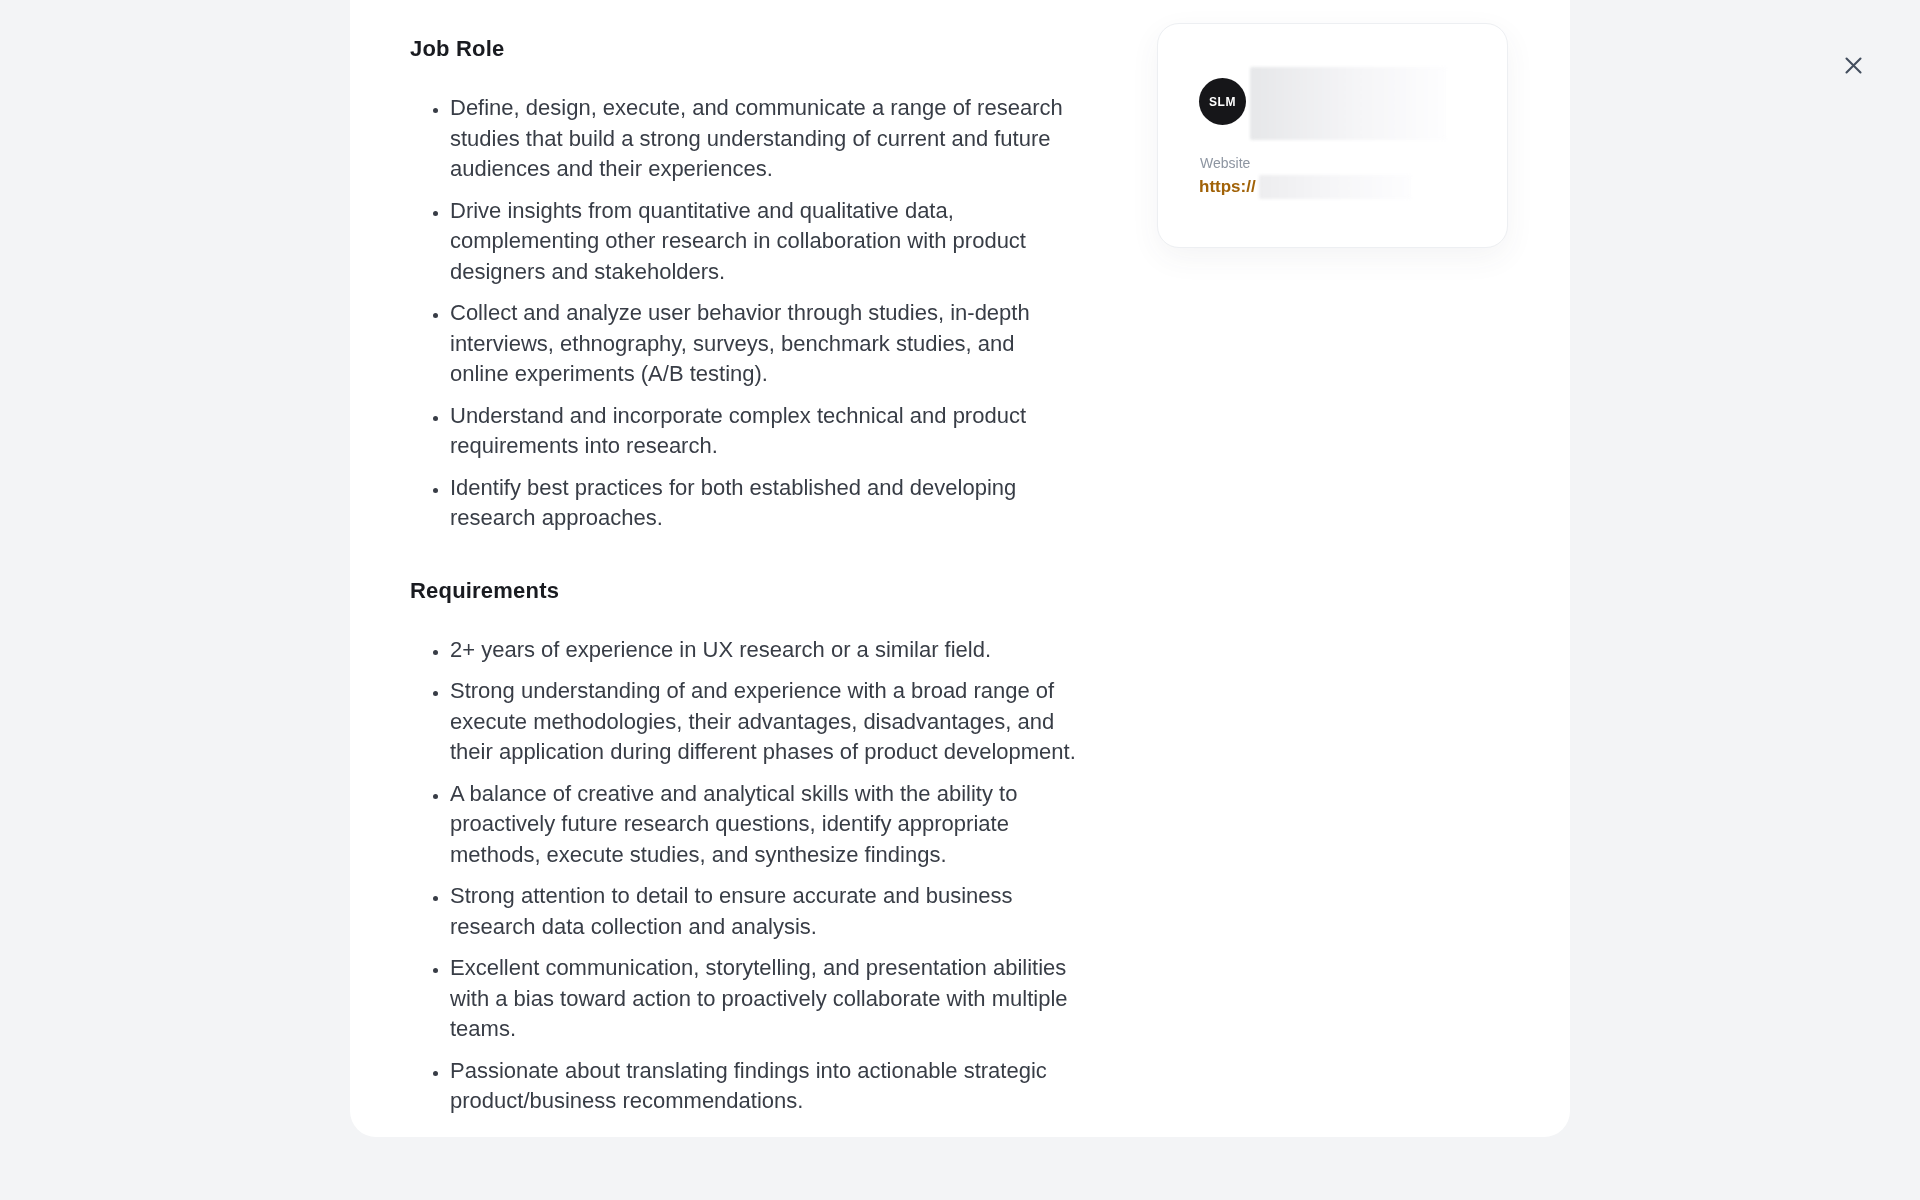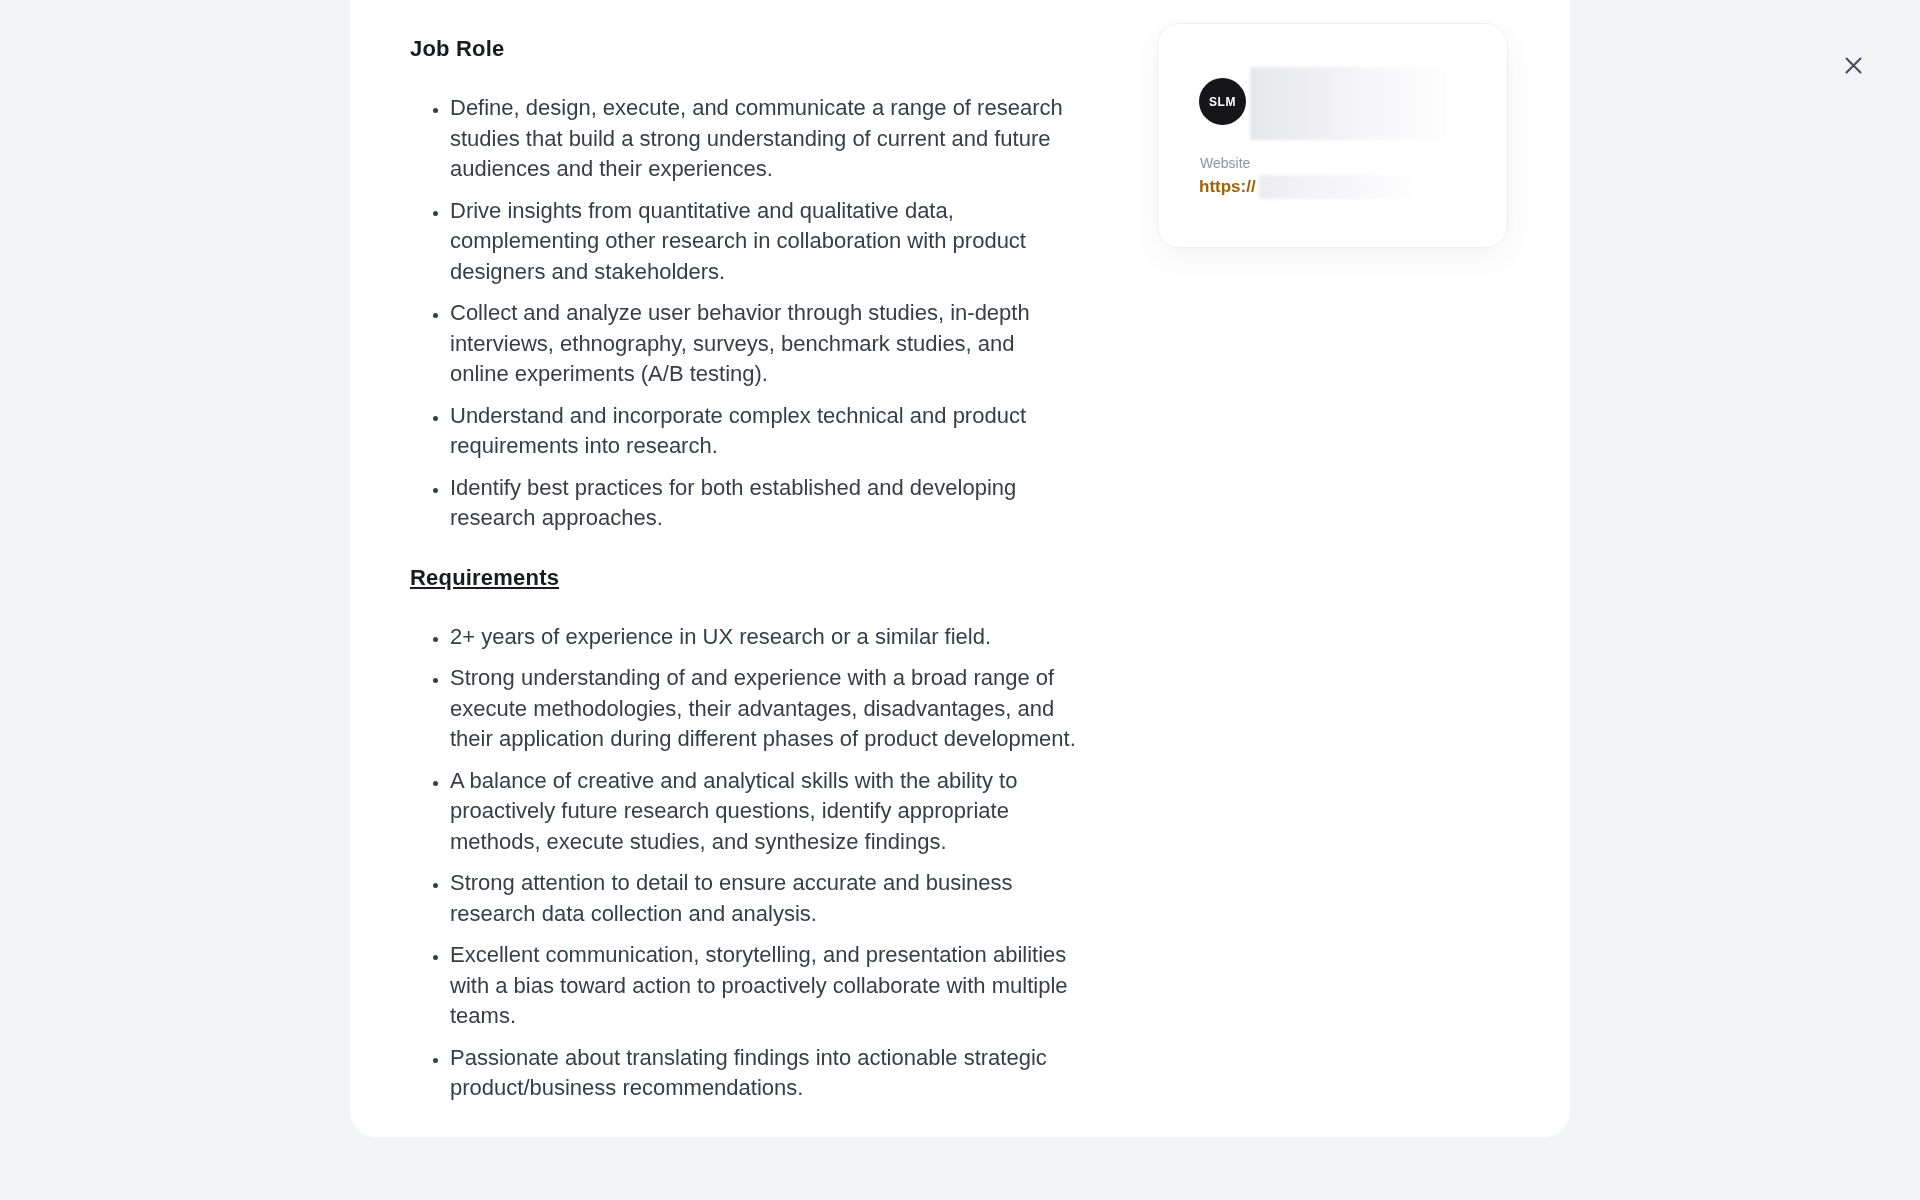--- a/index.html
+++ b/index.html
@@ -25,21 +25,21 @@
     left: 60px; top: 36px;
     width: 668px;
   }
   .section-heading {
     font-size: 22px;
     font-weight: 700;
     letter-spacing: 0.2px;
     color: #191b20;
     margin: 0 0 31px 0;
   }
-  .section-heading.second { margin-top: 31px; text-decoration: underline; }
+  .section-heading.second { margin-top: 44px; }
   ul.bullet-list {
     list-style: disc outside;
     padding-left: 39px;
     margin: 0;
   }
   ul.bullet-list li {
     font-size: 22px;
     line-height: 30.5px;
     color: #383d46;
     margin-bottom: 11px;

